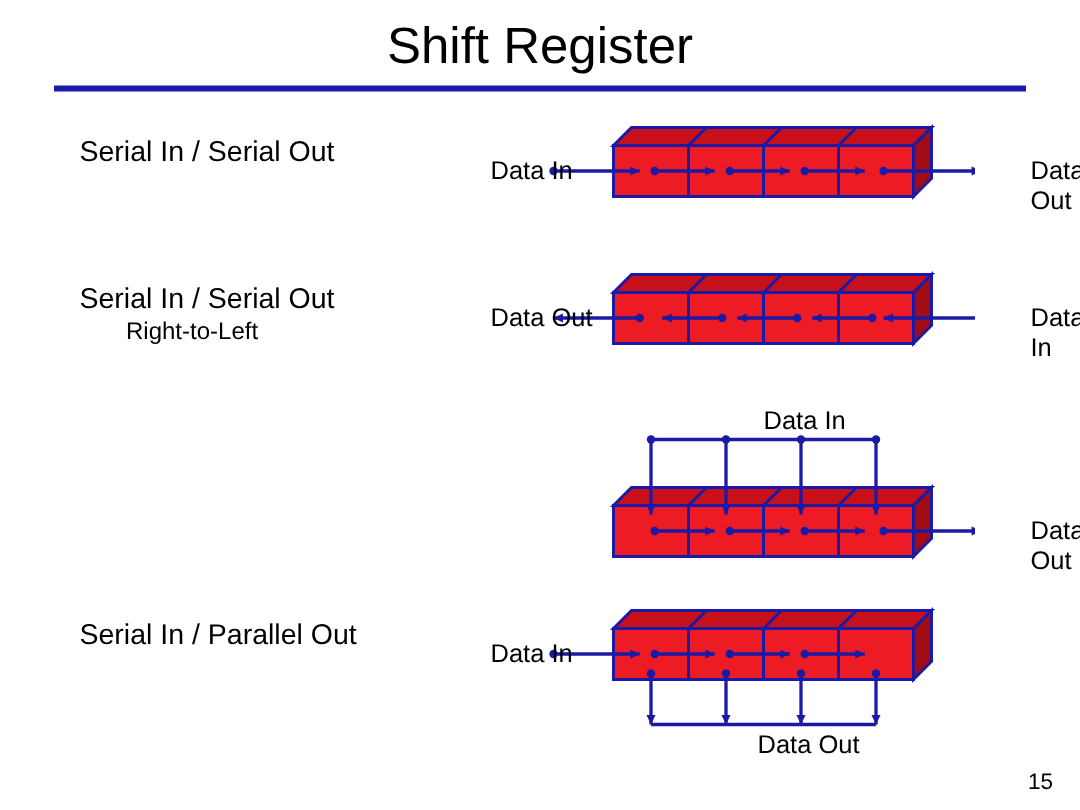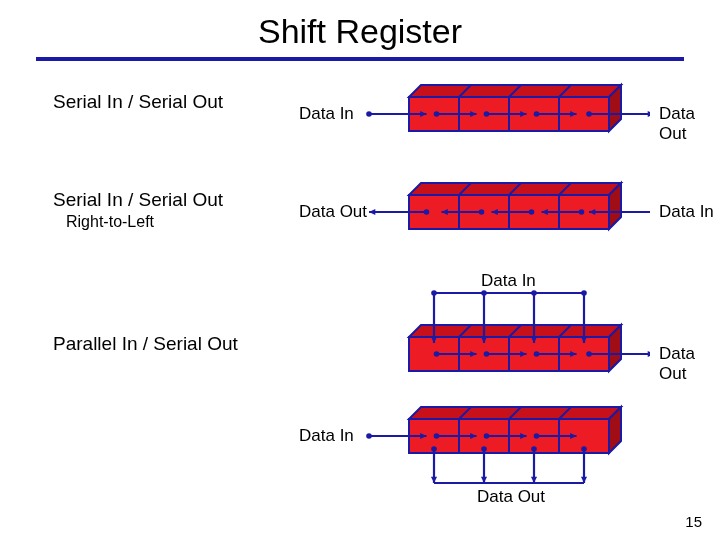--- a/index.html
+++ b/index.html
@@ -32,20 +32,21 @@
     font-size: 19px;
     margin-left: 21px;
   }
   .label-sub {
     position: absolute;
     font-size: 16px;
   }
   .label-side {
     position: absolute;
     font-size: 17px;
+    margin-left: 28px;
   }
   .page-num {
     position: absolute;
     right: 18px;
     bottom: 10px;
     font-size: 15px;
   }
 </style>
 </head>
 <body>
@@ -80,21 +81,21 @@
           <circle cx="49" cy="39" r="2.8" fill="#1a1aa6"></circle>
           <line x1="269" y1="39" x2="334" y2="39" stroke="#1a1aa6" stroke-width="2.2"></line>
           <polygon points="334,39 327.69687028353127,42.04475873877861 327.69687028353127,35.95524126122139" fill="#1a1aa6"></polygon>
           <circle cx="269" cy="39" r="2.8" fill="#1a1aa6"></circle>
         </svg></div>
       <div class="label-side" style="left: 299px; top: 29px;">Data In</div>
       <div class="label-side" style="left: 659px; top: 29px;">Data Out</div>
     </div>
     <div class="row">
       <div class="label-main" style="left: 32px; top: 16px;">Serial In / Serial Out</div>
-      <div class="label-sub" style="left: 66px; top: 40px;">Right-to-Left</div>
+      <div class="label-sub" style="left: 84px; top: 40px;">Right-to-Left</div>
       <div style="position: absolute; left: 320px; top: 0px;"><svg width="330" height="90" viewBox="0 0 330 90" xmlns="http://www.w3.org/2000/svg">
           <polygon points="101,10 301,10 289,22 89,22" fill="#c8101a" stroke="#1a1aa6" stroke-width="2"></polygon>
           <polygon points="301,10 301,44 289,56 289,22" fill="#a00d15" stroke="#1a1aa6" stroke-width="2"></polygon>
           <rect x="89" y="22" width="50" height="34" fill="#ed1c24" stroke="#1a1aa6" stroke-width="2"></rect>
           <rect x="139" y="22" width="50" height="34" fill="#ed1c24" stroke="#1a1aa6" stroke-width="2"></rect>
           <rect x="189" y="22" width="50" height="34" fill="#ed1c24" stroke="#1a1aa6" stroke-width="2"></rect>
           <rect x="239" y="22" width="50" height="34" fill="#ed1c24" stroke="#1a1aa6" stroke-width="2"></rect>
           <line x1="139" y1="22" x2="151" y2="10" stroke="#1a1aa6" stroke-width="2"></line>
           <line x1="189" y1="22" x2="201" y2="10" stroke="#1a1aa6" stroke-width="2"></line>
           <line x1="239" y1="22" x2="251" y2="10" stroke="#1a1aa6" stroke-width="2"></line>
@@ -111,21 +112,20 @@
           <polygon points="49,39 55.30312971646874,35.95524126122139 55.30312971646874,42.04475873877861" fill="#1a1aa6"></polygon>
           <circle cx="106.5" cy="39" r="2.8" fill="#1a1aa6"></circle>
           <line x1="334" y1="39" x2="269" y2="39" stroke="#1a1aa6" stroke-width="2.2"></line>
           <polygon points="269,39 275.30312971646873,35.95524126122139 275.30312971646873,42.04475873877861" fill="#1a1aa6"></polygon>
           <circle cx="334" cy="39" r="2.8" fill="#1a1aa6"></circle>
         </svg></div>
       <div class="label-side" style="left: 299px; top: 29px;">Data Out</div>
       <div class="label-side" style="left: 659px; top: 29px;">Data In</div>
     </div>
     <div class="row" style="height: 108px; margin-top: 18px;">
-      <div class="label-main" style="left: 32px; top: 44px;">Parallel In / Serial Out</div>
       <div style="position: absolute; left: 320px; top: 0px;"><svg width="330" height="90" viewBox="0 0 330 90" xmlns="http://www.w3.org/2000/svg">
           <polygon points="101,36 301,36 289,48 89,48" fill="#c8101a" stroke="#1a1aa6" stroke-width="2"></polygon>
           <polygon points="301,36 301,70 289,82 289,48" fill="#a00d15" stroke="#1a1aa6" stroke-width="2"></polygon>
           <rect x="89" y="48" width="50" height="34" fill="#ed1c24" stroke="#1a1aa6" stroke-width="2"></rect>
           <rect x="139" y="48" width="50" height="34" fill="#ed1c24" stroke="#1a1aa6" stroke-width="2"></rect>
           <rect x="189" y="48" width="50" height="34" fill="#ed1c24" stroke="#1a1aa6" stroke-width="2"></rect>
           <rect x="239" y="48" width="50" height="34" fill="#ed1c24" stroke="#1a1aa6" stroke-width="2"></rect>
           <line x1="139" y1="48" x2="151" y2="36" stroke="#1a1aa6" stroke-width="2"></line>
           <line x1="189" y1="48" x2="201" y2="36" stroke="#1a1aa6" stroke-width="2"></line>
           <line x1="239" y1="48" x2="251" y2="36" stroke="#1a1aa6" stroke-width="2"></line>
@@ -152,20 +152,21 @@
           <polygon points="214,54 210.95524126122137,47.69687028353126 217.04475873877863,47.69687028353126" fill="#1a1aa6"></polygon>
           <circle cx="214" cy="4" r="2.8" fill="#1a1aa6"></circle>
           <line x1="264" y1="4" x2="264" y2="54" stroke="#1a1aa6" stroke-width="2.2"></line>
           <polygon points="264,54 260.9552412612214,47.69687028353126 267.0447587387786,47.69687028353126" fill="#1a1aa6"></polygon>
           <circle cx="264" cy="4" r="2.8" fill="#1a1aa6"></circle>
         </svg></div>
       <div class="label-side" style="left: 659px; top: 55px;">Data Out</div>
       <div class="label-side" style="left: 481px; top: -18px;">Data In</div>
     </div>
     <div class="row" style="height: 120px;">
+      <div class="label-main" style="left: 32px; top: 16px;">Serial In / Parallel Out</div>
       <div style="position: absolute; left: 320px; top: 0px;"><svg width="330" height="90" viewBox="0 0 330 90" xmlns="http://www.w3.org/2000/svg">
           <polygon points="101,10 301,10 289,22 89,22" fill="#c8101a" stroke="#1a1aa6" stroke-width="2"></polygon>
           <polygon points="301,10 301,44 289,56 289,22" fill="#a00d15" stroke="#1a1aa6" stroke-width="2"></polygon>
           <rect x="89" y="22" width="50" height="34" fill="#ed1c24" stroke="#1a1aa6" stroke-width="2"></rect>
           <rect x="139" y="22" width="50" height="34" fill="#ed1c24" stroke="#1a1aa6" stroke-width="2"></rect>
           <rect x="189" y="22" width="50" height="34" fill="#ed1c24" stroke="#1a1aa6" stroke-width="2"></rect>
           <rect x="239" y="22" width="50" height="34" fill="#ed1c24" stroke="#1a1aa6" stroke-width="2"></rect>
           <line x1="139" y1="22" x2="151" y2="10" stroke="#1a1aa6" stroke-width="2"></line>
           <line x1="189" y1="22" x2="201" y2="10" stroke="#1a1aa6" stroke-width="2"></line>
           <line x1="239" y1="22" x2="251" y2="10" stroke="#1a1aa6" stroke-width="2"></line>

